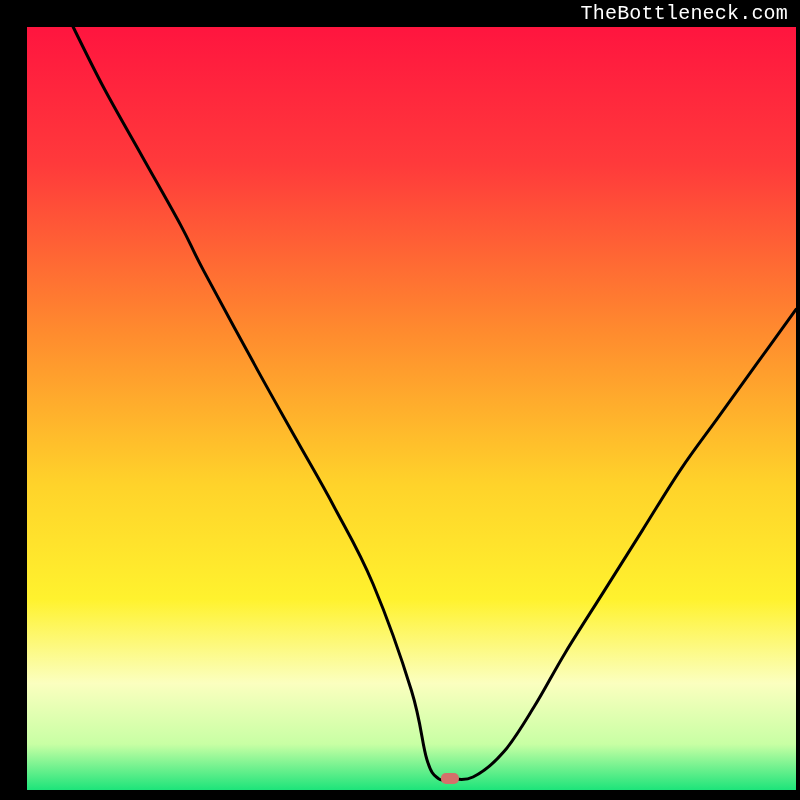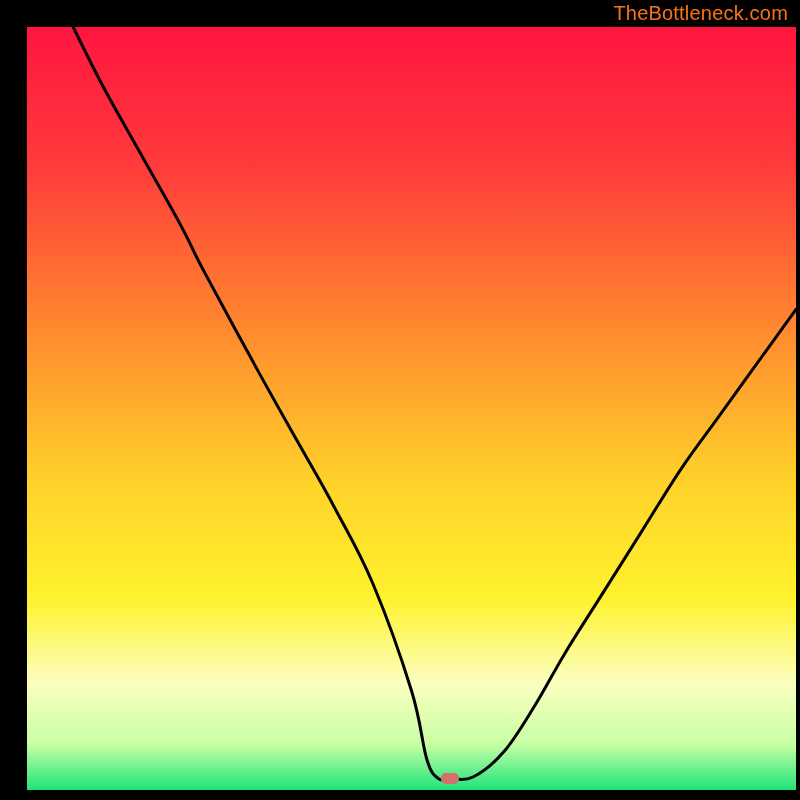--- a/index.html
+++ b/index.html
@@ -18,23 +18,23 @@
   }
   svg {
     position: absolute;
     top: 0;
     left: 0;
   }
   .watermark {
     position: absolute;
     top: 2px;
     right: 12px;
-    font-family: Liberation Sans, sans-serif;
+    font-family: Liberation Mono, monospace;
     font-size: 20px;
-    color: #f97316;
+    color: #ffffff;
     letter-spacing: 0.2px;
     user-select: none;
   }
 </style>
 </head>
 <body>
 <div class="stage">
 
 <svg id="chart-svg" width="800" height="800" viewBox="0 0 800 800">
   <defs>

